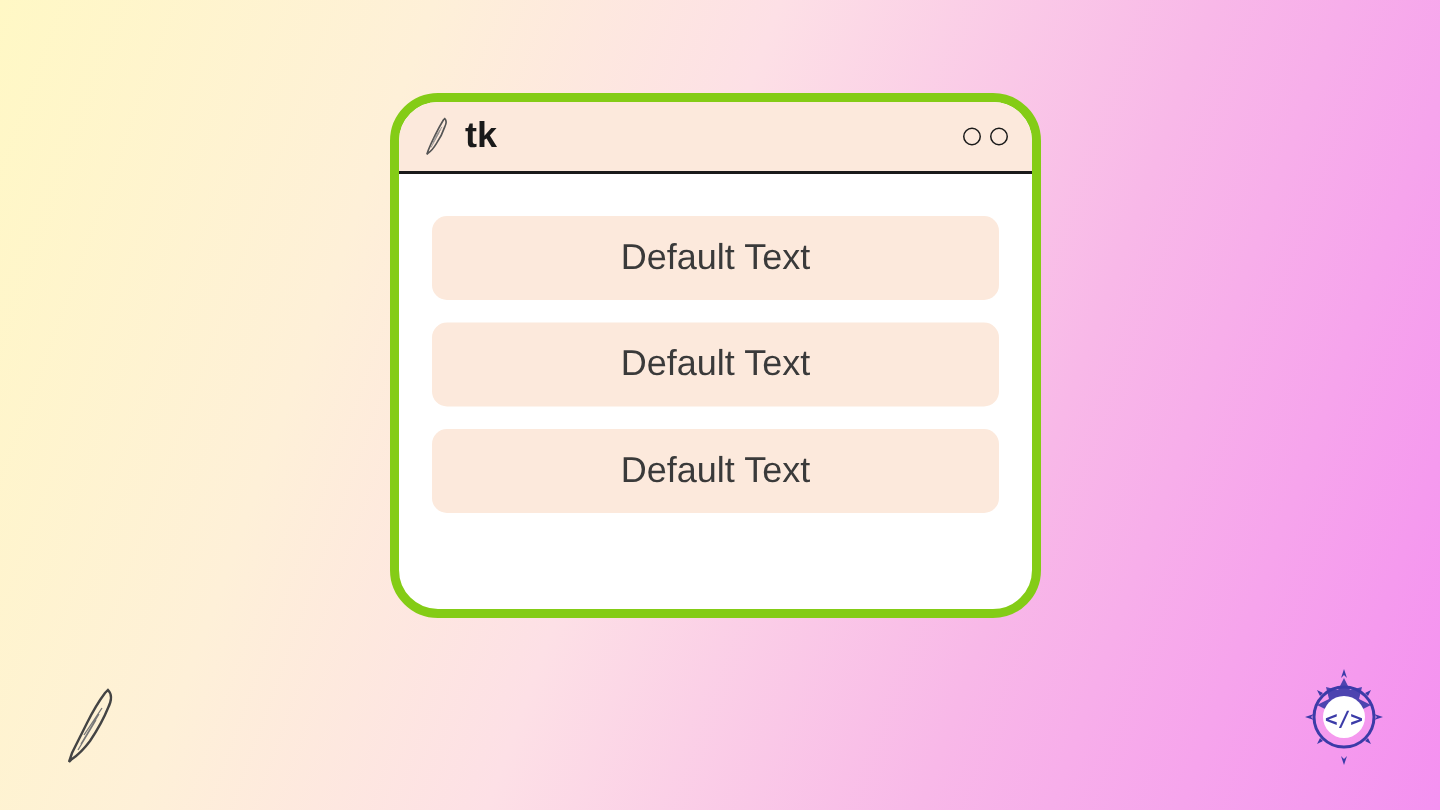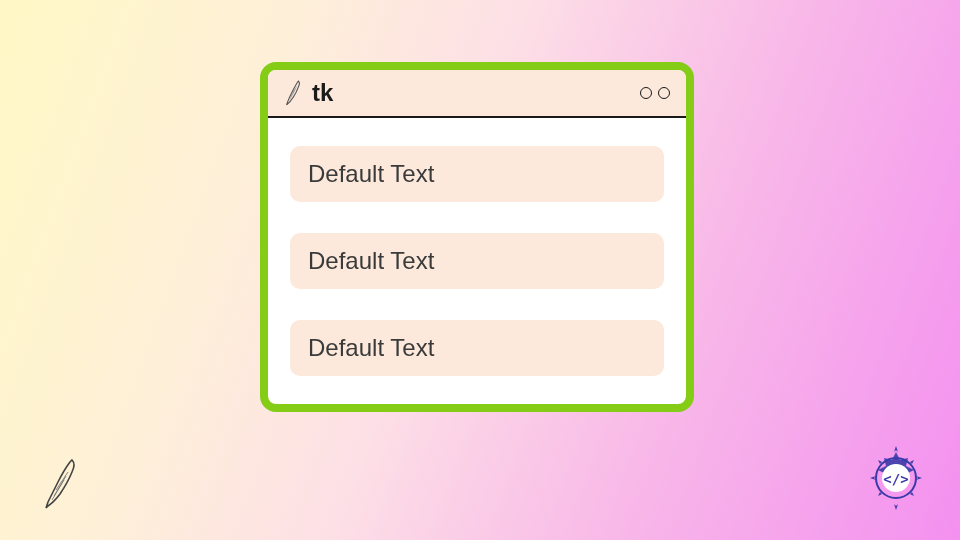--- a/index.html
+++ b/index.html
@@ -15,23 +15,24 @@
       font-family: -apple-system, BlinkMacSystemFont, "Segoe UI", Arial, sans-serif;
       overflow: hidden;
     }
     .window {
       position: absolute;
       top: 62px;
       left: 260px;
       width: 434px;
       height: 350px;
       background: #ffffff;
-      border: 8px solid #84cc16;
-      border-radius: 16px;
+      border: 6px solid #84cc16;
+      border-radius: 32px;
       overflow: hidden;
+      text-align: center;
     }
     .titlebar {
       height: 48px;
       background: #fce9dc;
       border-bottom: 2px solid #1a1a1a;
       display: flex;
       align-items: center;
       padding: 0 14px;
       position: relative;
     }
@@ -57,21 +58,21 @@
       width: 12px;
       height: 12px;
       border: 1.5px solid #1a1a1a;
       border-radius: 50%;
       background: transparent;
     }
     .window-body {
       padding: 28px 22px;
       display: flex;
       flex-direction: column;
-      gap: 31px;
+      gap: 15px;
     }
     .text-input {
       background: #fce9dc;
       border-radius: 10px;
       padding: 14px 18px;
       font-size: 24px;
       color: #3a3a3a;
       font-family: Verdana, Geneva, sans-serif;
     }
     .feather-small {

